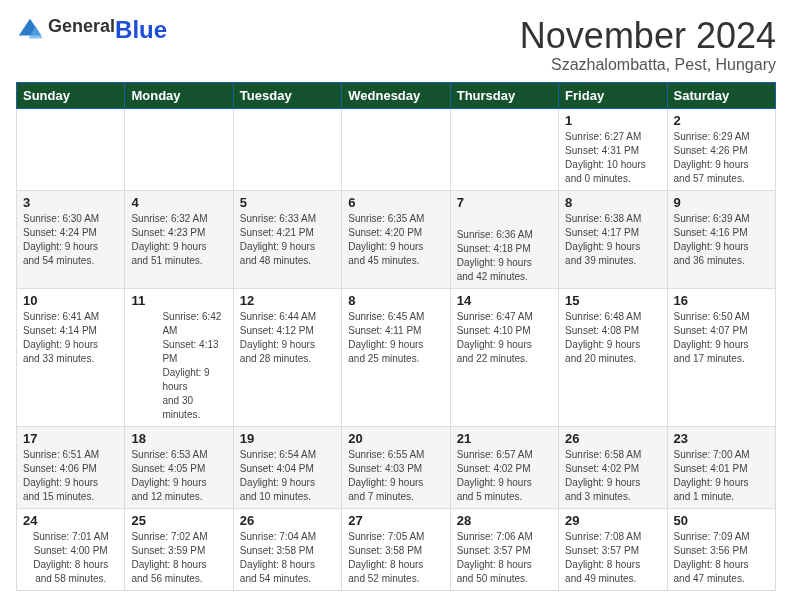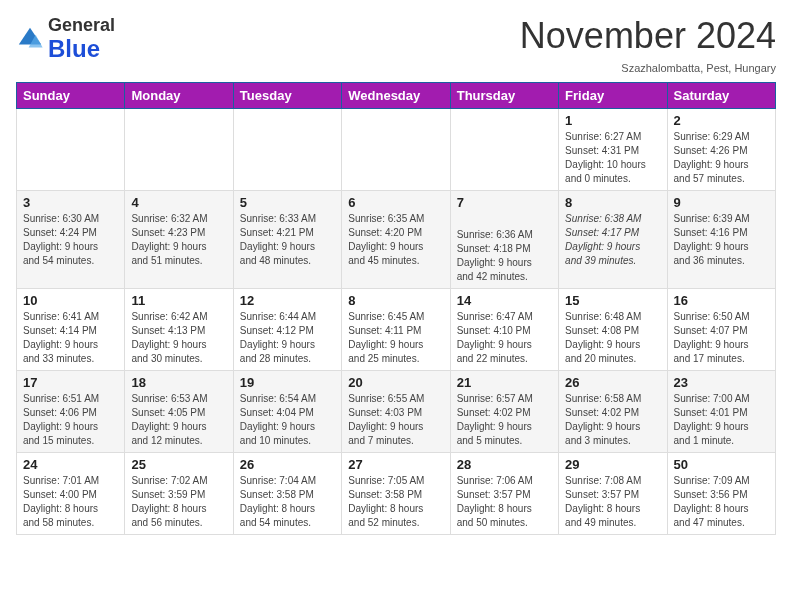--- a/index.html
+++ b/index.html
@@ -16,21 +16,21 @@
       justify-content: space-between;
       margin-bottom: 8px;
     }
     .logo {
       display: flex;
       align-items: center;
       gap: 4px;
     }
     .logo-text {
       display: flex;
-      flex-direction: column;
+      flex-direction: row;
       line-height: 1.1;
     }
     .logo-general {
       font-size: 18px;
       font-weight: bold;
       color: #333;
     }
     .logo-blue {
       font-size: 24px;
       font-weight: bold;
@@ -44,31 +44,30 @@
       text-align: right;
     }
     .month-title {
       font-size: 36px;
       font-weight: normal;
       color: #333;
       line-height: 1.1;
       text-align: center;
     }
     .location {
-      font-size: 11px;
+      font-size: 16px;
       color: #555;
-      margin-top: 6px;
     }
     .calendar {
       width: 100%;
       border-collapse: collapse;
       border: 1px solid #ccc;
     }
     .calendar th {
-      background: #a21caf;
+      background: #14532d;
       color: #fff;
       font-size: 13px;
       font-weight: bold;
       padding: 5px 6px;
       text-align: left;
       border: 1px solid #1a5fa0;
     }
     .calendar td {
       width: 107px;
       vertical-align: top;
@@ -183,21 +182,21 @@
         </td>
         <td>
           <span class="day-num">7</span>
           <div class="day-info" style="white-space: pre-line; margin-top: 18px;">Sunrise: 6:36 AM
 Sunset: 4:18 PM
 Daylight: 9 hours
 and 42 minutes.</div>
         </td>
         <td>
           <span class="day-num">8</span>
-          <div class="day-info" style="white-space: pre-line; font-style: italic;">Sunrise: 6:38 AM
+          <div class="day-info" style="white-space: pre-line;">Sunrise: 6:38 AM
 Sunset: 4:17 PM
 Daylight: 9 hours
 and 39 minutes.</div>
         </td>
         <td>
           <span class="day-num">9</span>
           <div class="day-info" style="white-space: pre-line;">Sunrise: 6:39 AM
 Sunset: 4:16 PM
 Daylight: 9 hours
 and 36 minutes.</div>
@@ -206,21 +205,21 @@
       <tr>
         <td>
           <span class="day-num">10</span>
           <div class="day-info" style="white-space: pre-line;">Sunrise: 6:41 AM
 Sunset: 4:14 PM
 Daylight: 9 hours
 and 33 minutes.</div>
         </td>
         <td>
           <span class="day-num">11</span>
-          <div class="day-info" style="white-space: pre-line;">Sunrise: 6:42 AM
+          <div class="day-info" style="white-space: pre-line; margin-left: 31px;">Sunrise: 6:42 AM
 Sunset: 4:13 PM
 Daylight: 9 hours
 and 30 minutes.</div>
         </td>
         <td>
           <span class="day-num">12</span>
           <div class="day-info" style="white-space: pre-line;">Sunrise: 6:44 AM
 Sunset: 4:12 PM
 Daylight: 9 hours
 and 28 minutes.</div>
@@ -301,21 +300,21 @@
           <span class="day-num">23</span>
           <div class="day-info" style="white-space: pre-line;">Sunrise: 7:00 AM
 Sunset: 4:01 PM
 Daylight: 9 hours
 and 1 minute.</div>
         </td>
       </tr>
       <tr>
         <td>
           <span class="day-num">24</span>
-          <div class="day-info" style="white-space: pre-line;">Sunrise: 7:01 AM
+          <div class="day-info" style="white-space: pre-line; text-align: center;">Sunrise: 7:01 AM
 Sunset: 4:00 PM
 Daylight: 8 hours
 and 58 minutes.</div>
         </td>
         <td>
           <span class="day-num">25</span>
           <div class="day-info" style="white-space: pre-line;">Sunrise: 7:02 AM
 Sunset: 3:59 PM
 Daylight: 8 hours
 and 56 minutes.</div>

